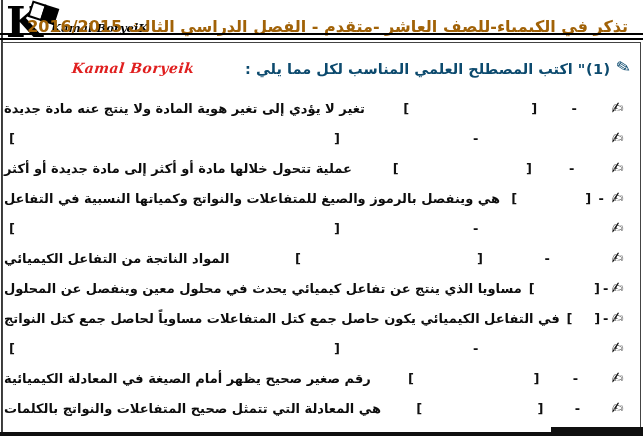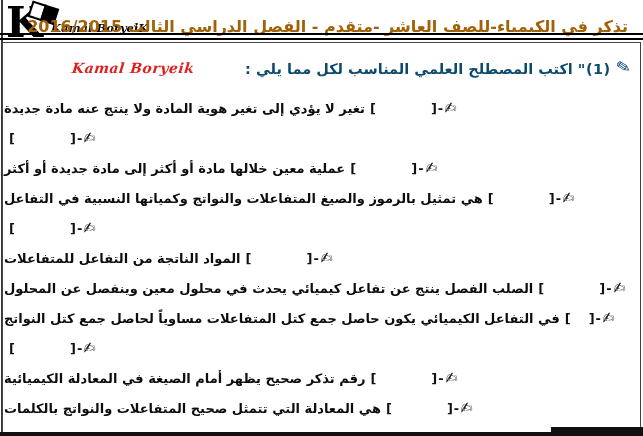--- a/index.html
+++ b/index.html
@@ -49,22 +49,22 @@
   .watermark {
     position:absolute; left:72px; top:60px;
     font-family:"DejaVu Serif", serif; font-style:italic; font-weight:bold;
     font-size:14px; color:#e01f1f; transform:skewX(-6deg);
     letter-spacing:0.5px;
   }
 
   
   .rows { position:absolute; top:93px; left:4px; right:4px; }
   .row {
-    height:30px; display:flex; justify-content:flex-start; align-items:center;
-    padding-right:2px; white-space:nowrap;
+    height:30px; display:flex; justify-content:space-between; align-items:center;
+    padding-right:13px; white-space:nowrap;
   }
   .row .txt { direction:rtl; font-weight:bold; font-size:13px; color:#0d0d0d; }
   .row .br1 { margin-left:5px; font-weight:bold; font-size:13px; }
   .row .blank { display:inline-block; width:55px; height:1px; }
   .row:nth-child(8) .blank { width:18px; }
   .row .br2 { font-weight:bold; font-size:13px; }
   .row .dash { font-weight:bold; font-size:13px; margin:0 1px; }
   .row .pen { font-size:15px; transform:rotate(-8deg); margin-right:2px; }
 </style>
 </head>
@@ -114,56 +114,56 @@
 
     <div class="row">
       <span class="br1">[</span>
       <span class="blank"></span>
       <span class="br2">]</span>
       <span class="dash">-</span>
       <span class="pen">✍</span>
     </div>
 
     <div class="row">
-      <span class="txt" dir="rtl">عملية معين خلالها مادة أو أكثر إلى مادة جديدة أو أكثر</span>
-      <span class="br1">[</span>
-      <span class="blank"></span>
-      <span class="br2">]</span>
-      <span class="dash">-</span>
-      <span class="pen">✍</span>
-    </div>
-
-    <div class="row">
-      <span class="txt" dir="rtl">هي تمثيل بالرموز والصيغ المتفاعلات والنواتج وكمياتها النسبية في التفاعل</span>
-      <span class="br1">[</span>
-      <span class="blank"></span>
-      <span class="br2">]</span>
-      <span class="dash">-</span>
-      <span class="pen">✍</span>
-    </div>
-
-    <div class="row">
-      <span class="br1">[</span>
-      <span class="blank"></span>
-      <span class="br2">]</span>
-      <span class="dash">-</span>
-      <span class="pen">✍</span>
-    </div>
-
-    <div class="row">
-      <span class="txt" dir="rtl">المواد الناتجة من التفاعل للمتفاعلات</span>
-      <span class="br1">[</span>
-      <span class="blank"></span>
-      <span class="br2">]</span>
-      <span class="dash">-</span>
-      <span class="pen">✍</span>
-    </div>
-
-    <div class="row">
-      <span class="txt" dir="rtl">الصلب الفصل ينتج عن تفاعل كيميائي يحدث في محلول معين وينفصل عن المحلول</span>
+      <span class="txt" dir="rtl">عملية تتحول خلالها مادة أو أكثر إلى مادة جديدة أو أكثر</span>
+      <span class="br1">[</span>
+      <span class="blank"></span>
+      <span class="br2">]</span>
+      <span class="dash">-</span>
+      <span class="pen">✍</span>
+    </div>
+
+    <div class="row">
+      <span class="txt" dir="rtl">هي وينفصل بالرموز والصيغ للمتفاعلات والنواتج وكمياتها النسبية في التفاعل</span>
+      <span class="br1">[</span>
+      <span class="blank"></span>
+      <span class="br2">]</span>
+      <span class="dash">-</span>
+      <span class="pen">✍</span>
+    </div>
+
+    <div class="row">
+      <span class="br1">[</span>
+      <span class="blank"></span>
+      <span class="br2">]</span>
+      <span class="dash">-</span>
+      <span class="pen">✍</span>
+    </div>
+
+    <div class="row">
+      <span class="txt" dir="rtl">المواد الناتجة من التفاعل الكيميائي</span>
+      <span class="br1">[</span>
+      <span class="blank"></span>
+      <span class="br2">]</span>
+      <span class="dash">-</span>
+      <span class="pen">✍</span>
+    </div>
+
+    <div class="row">
+      <span class="txt" dir="rtl">مساويا الذي ينتج عن تفاعل كيميائي يحدث في محلول معين وينفصل عن المحلول</span>
       <span class="br1">[</span>
       <span class="blank"></span>
       <span class="br2">]</span>
       <span class="dash">-</span>
       <span class="pen">✍</span>
     </div>
 
     <div class="row">
       <span class="txt" dir="rtl">في التفاعل الكيميائي يكون حاصل جمع كتل المتفاعلات مساوياً لحاصل جمع كتل النواتج</span>
       <span class="br1">[</span>
@@ -175,21 +175,21 @@
 
     <div class="row">
       <span class="br1">[</span>
       <span class="blank"></span>
       <span class="br2">]</span>
       <span class="dash">-</span>
       <span class="pen">✍</span>
     </div>
 
     <div class="row">
-      <span class="txt" dir="rtl">رقم تذكر صحيح يظهر أمام الصيغة في المعادلة الكيميائية</span>
+      <span class="txt" dir="rtl">رقم صغير صحيح يظهر أمام الصيغة في المعادلة الكيميائية</span>
       <span class="br1">[</span>
       <span class="blank"></span>
       <span class="br2">]</span>
       <span class="dash">-</span>
       <span class="pen">✍</span>
     </div>
 
     <div class="row">
       <span class="txt" dir="rtl">هي المعادلة التي تتمثل صحيح المتفاعلات والنواتج بالكلمات</span>
       <span class="br1">[</span>

